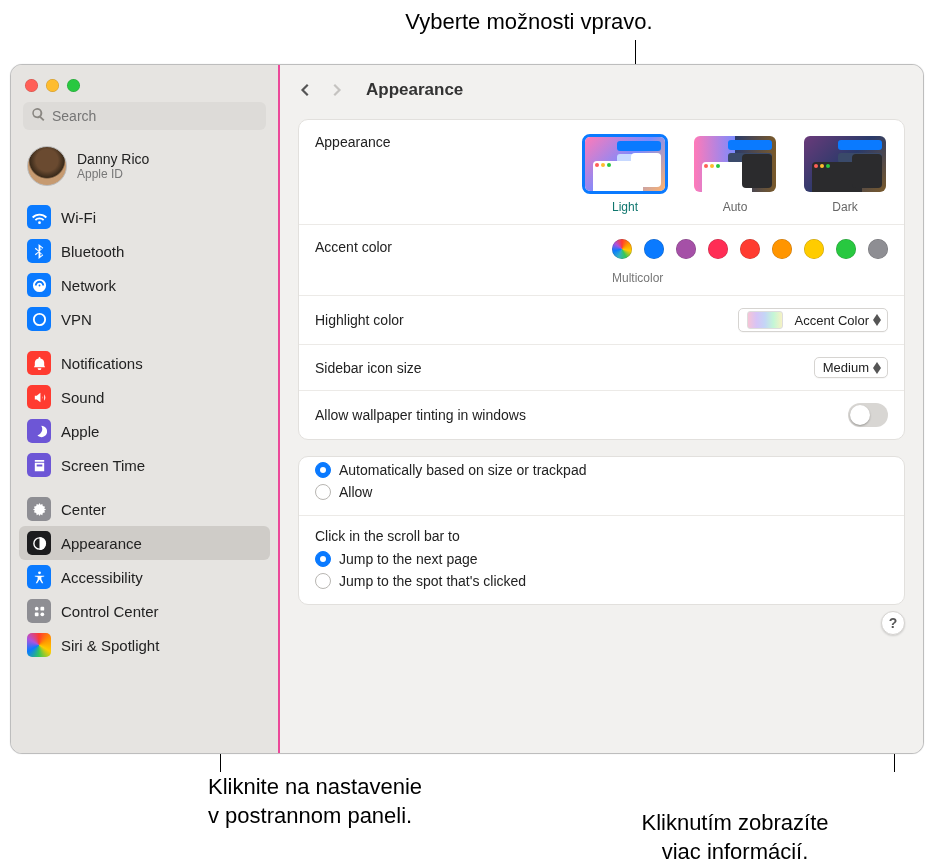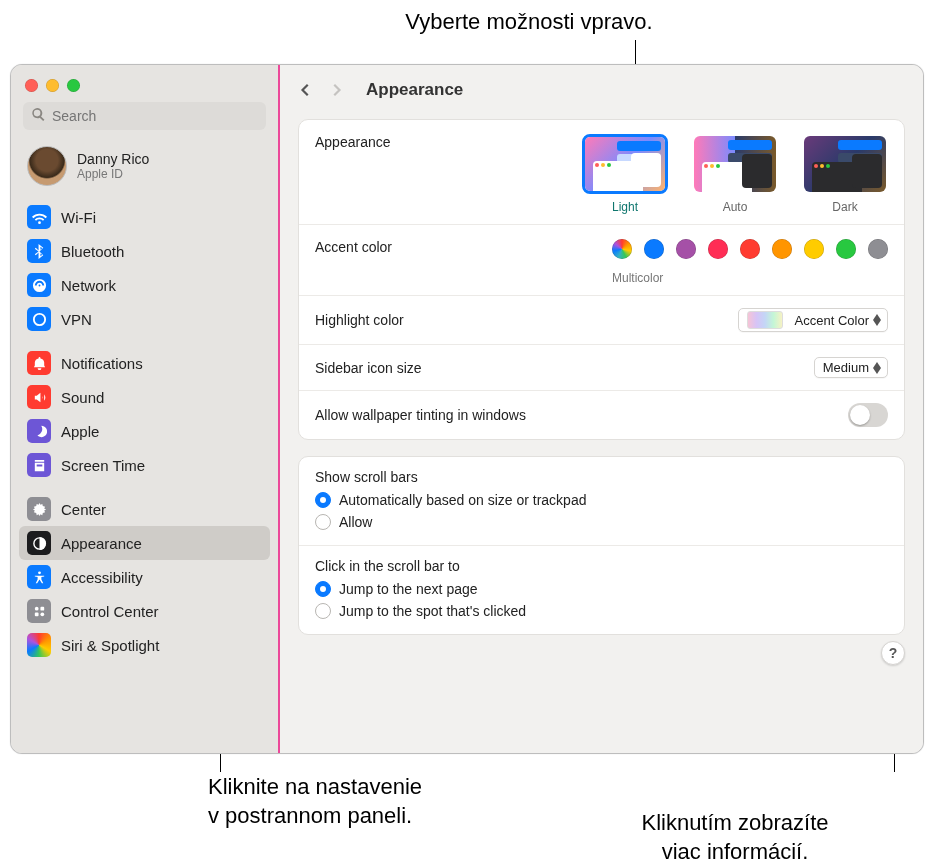--- a/index.html
+++ b/index.html
@@ -500,21 +500,20 @@
         <div class="row">
           <div class="label">Allow wallpaper tinting in windows</div>
           <div class="spacer"></div>
           <div class="toggle">
               <div class="knob"></div>
             </div>
         </div>
       </div>
 
       <div class="panel">
-        <div class="section-title">Show scroll bars</div>
         <div class="radio-group">
           <div class="radio-opt">
             <div class="radio checked"></div>
             <span>Automatically based on size or trackpad</span>
           </div>
           <div class="radio-opt">
             <div class="radio"></div>
             <span>Allow</span>
           </div>
         </div>

